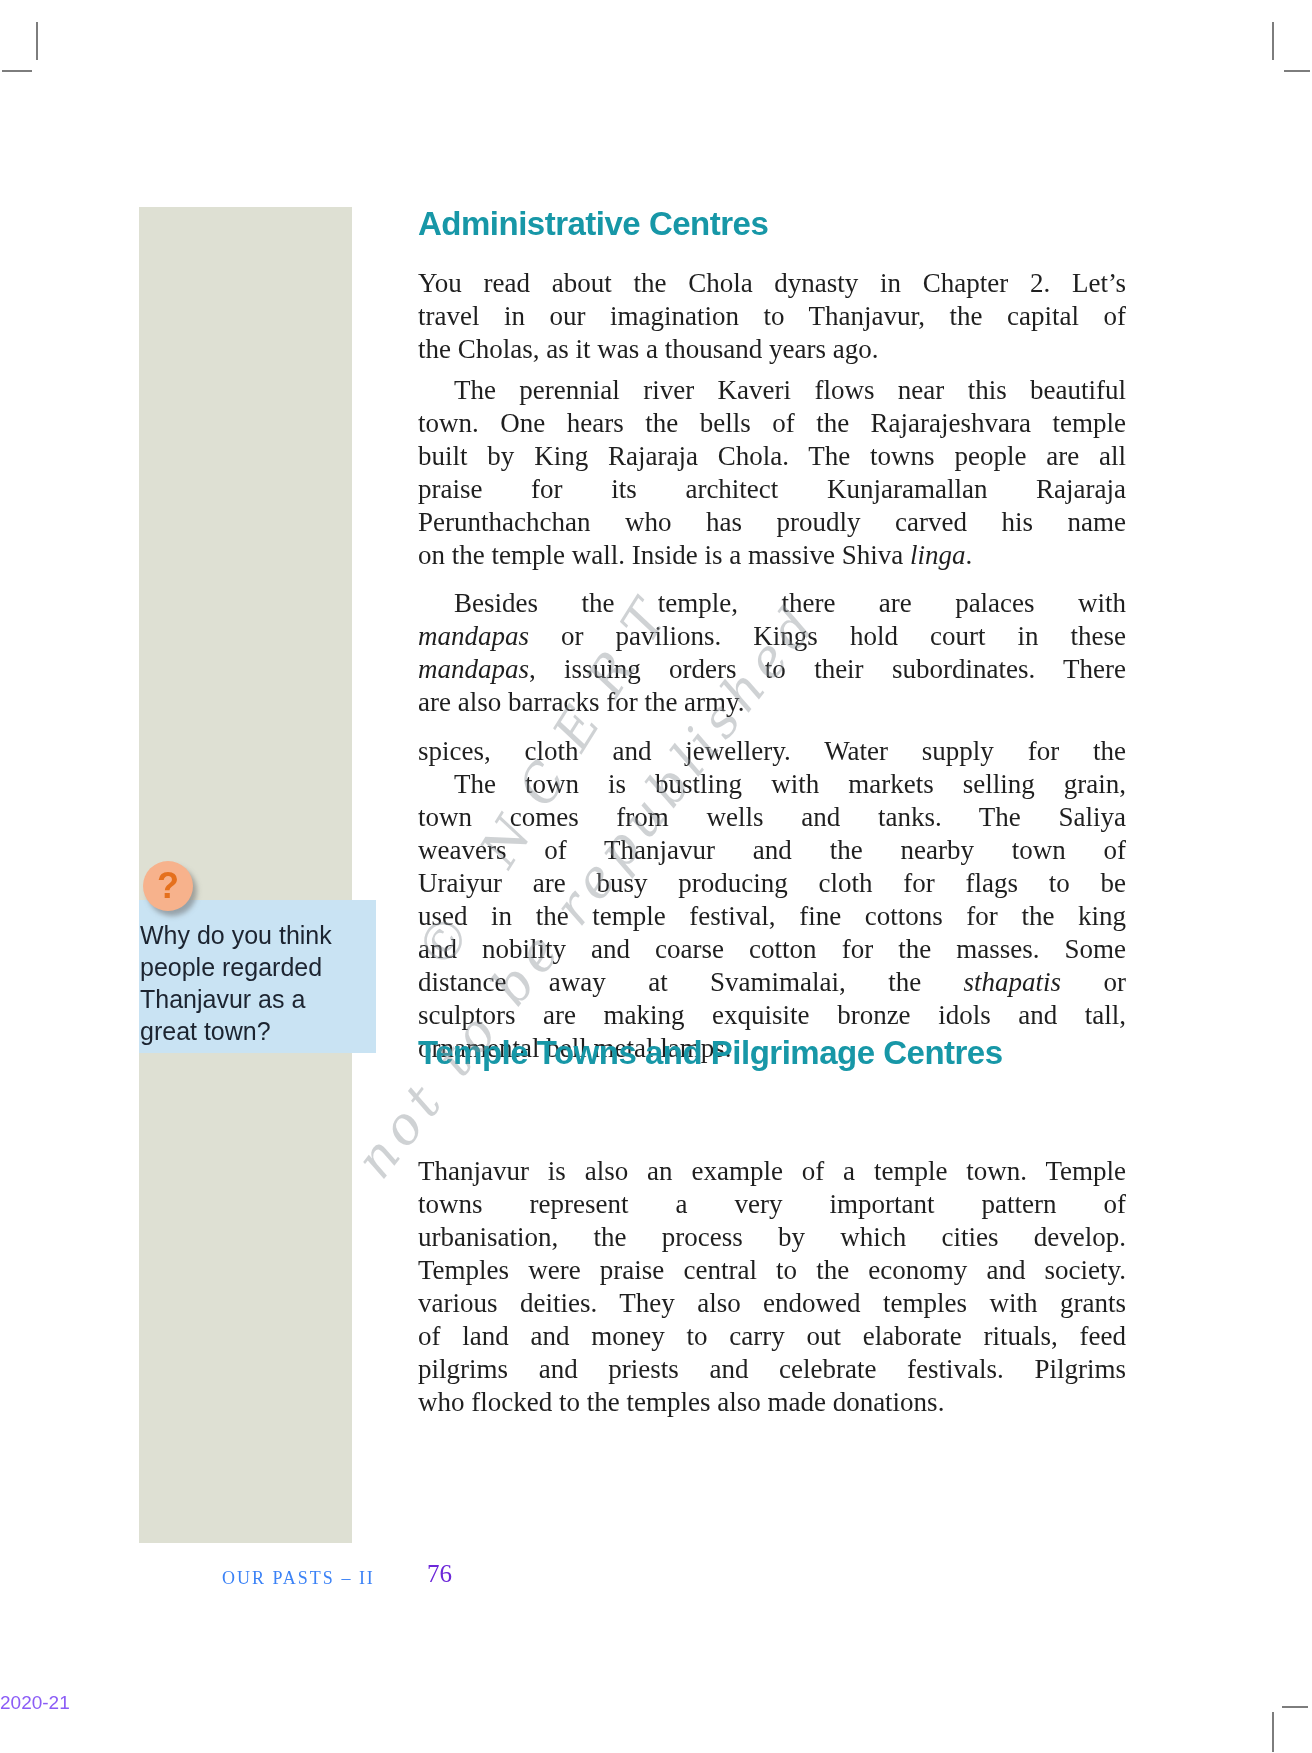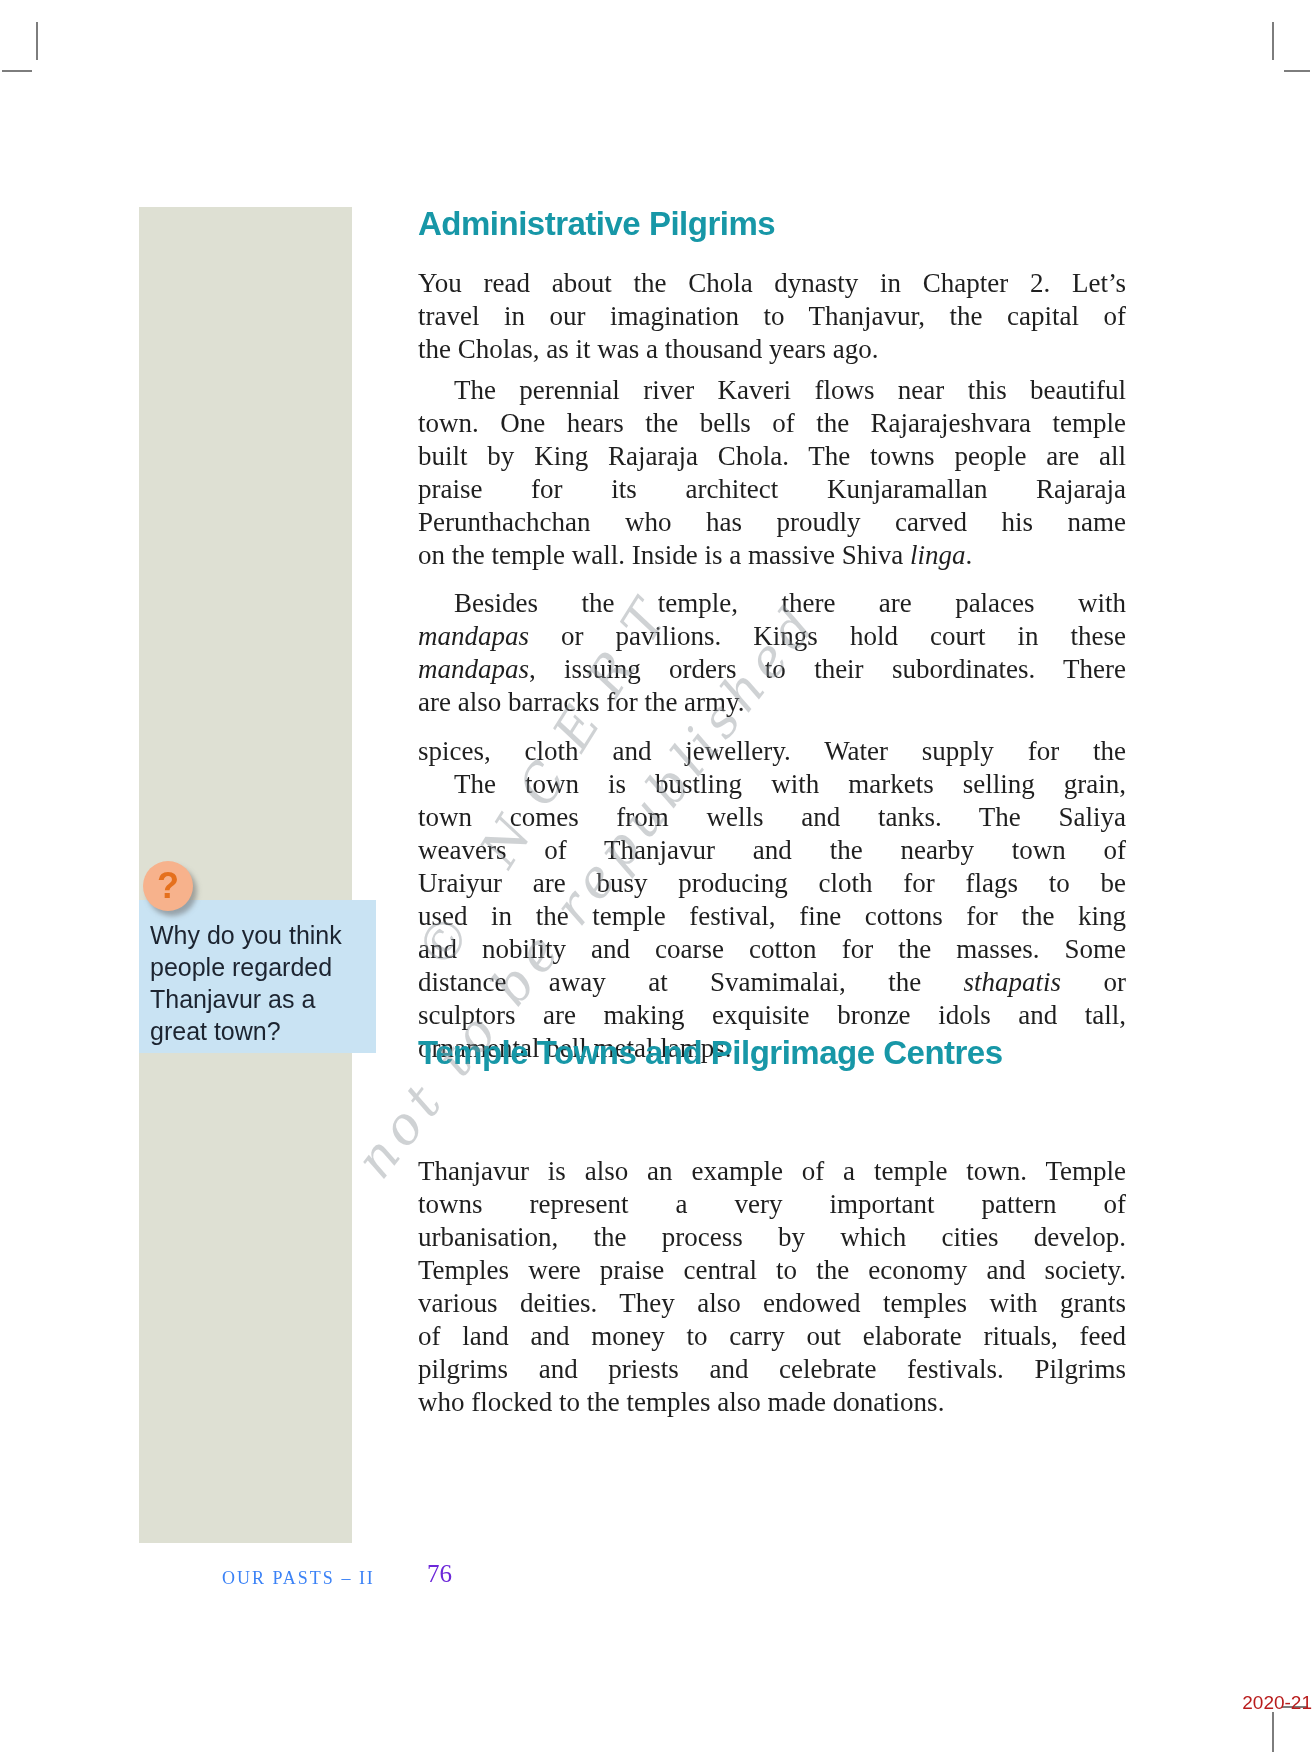--- a/index.html
+++ b/index.html
@@ -11,21 +11,21 @@
 
   #sidebar{position:absolute;left:139px;top:207px;width:213px;height:1336px;background:var(--sidebar-bg,#dee0d3);}
   #qbox{position:absolute;left:139px;top:900px;width:237px;height:153px;background:var(--question-bg,#c9e3f3);}
   #qicon{
     position:absolute;left:143px;top:861px;width:50px;height:50px;border-radius:50%;
     background:var(--icon-bg,#f7b28c);box-shadow:4px 5px 5px rgba(110,110,110,.55);
     text-align:center;line-height:50px;font-family:"Liberation Sans",sans-serif;
     font-weight:bold;font-size:36px;color:var(--icon-glyph,#e5701d);z-index:3;
   }
   #qtext{
-    position:absolute;left:150px;top:919px;width:222px;z-index:2;
+    position:absolute;left:140px;top:919px;width:222px;z-index:2;
     font-family:"Liberation Sans",sans-serif;font-size:25px;line-height:32px;color:#1c2430;
   }
   .heading{
     position:absolute;left:418px;width:712px;font-family:"Liberation Sans",sans-serif;
     font-weight:bold;font-size:33px;letter-spacing:-0.5px;color:var(--heading,#1797a7);line-height:40px;
   }
   #h1{top:204px;}
   #h2{top:1033px;}
   .para{position:absolute;left:418px;width:708px;font-size:27px;line-height:33px;}
   #p0{top:267px;}
@@ -42,22 +42,22 @@
     position:absolute;font-family:"DejaVu Serif",serif;font-style:italic;
     color:var(--watermark,#8a9096);opacity:.40;white-space:nowrap;line-height:1;
     pointer-events:none;transform-origin:left bottom;z-index:5;
   }
   #wm1{left:452px;top:925px;font-size:52px;letter-spacing:26px;transform:rotate(-58deg);}
   #wm2{left:388px;top:1135px;font-size:52px;letter-spacing:7px;transform:rotate(-52deg);}
 
   #book{position:absolute;left:222px;top:1568px;font-size:18px;letter-spacing:2px;color:#3b82f6;}
   #pagenum{position:absolute;left:427px;top:1560px;font-size:25px;color:#6d28d9;}
   #year{
-    position:absolute;left:0;top:1692px;width:100%;text-align:right;
-    font-family:"Liberation Sans",sans-serif;font-size:19px;color:#b91c1c;
+    position:absolute;left:0;top:1692px;width:100%;text-align:left;
+    font-family:"Liberation Sans",sans-serif;font-size:19px;color:#8b5cf6;
   }
 
   #cm-tl-v{left:36px;top:22px;width:2px;height:38px;}
   #cm-tl-h{left:2px;top:70px;width:30px;height:2px;}
   #cm-tr-v{left:1272px;top:22px;width:2px;height:38px;}
   #cm-tr-h{left:1284px;top:70px;width:26px;height:2px;}
   #cm-br-v{left:1272px;top:1712px;width:2px;height:40px;}
   #cm-br-h{left:1282px;top:1706px;width:26px;height:2px;}
 </style>
 </head>
@@ -76,21 +76,21 @@
 
   <div id="qbox"></div>
   <div id="qicon">?</div>
   <div id="qtext">
       <div class="qline">Why do you think</div>
       <div class="qline">people regarded</div>
       <div class="qline">Thanjavur as a</div>
       <div class="qline">great town?</div>
     </div>
 
-  <div class="heading" id="h1">Administrative Pilgrims</div>
+  <div class="heading" id="h1">Administrative Centres</div>
 
   <div class="para" id="p0">
       <div class="jline">You read about the Chola dynasty in Chapter 2. Let’s</div>
       <div class="jline">travel in our imagination to Thanjavur, the capital of</div>
       <div class="jline last">the Cholas, as it was a thousand years ago.</div>
     </div>
   <div class="para" id="p1">
       <div class="jline indent">The perennial river Kaveri flows near this beautiful</div>
       <div class="jline">town. One hears the bells of the Rajarajeshvara temple</div>
       <div class="jline">built by King Rajaraja Chola. The towns people are all</div>

